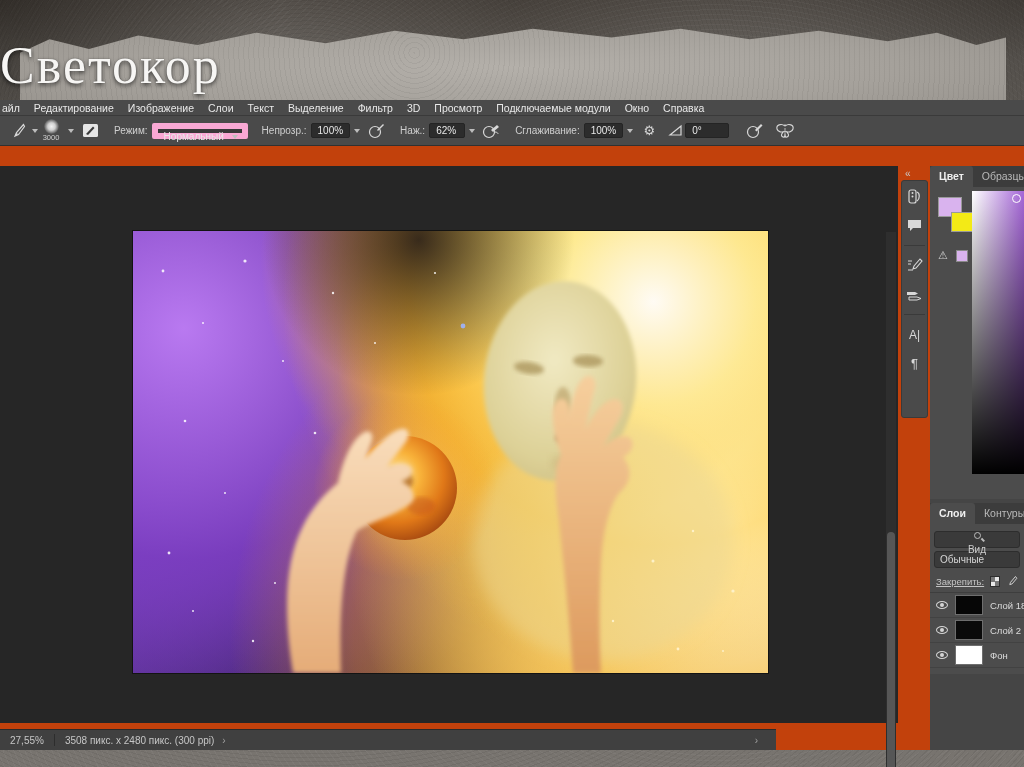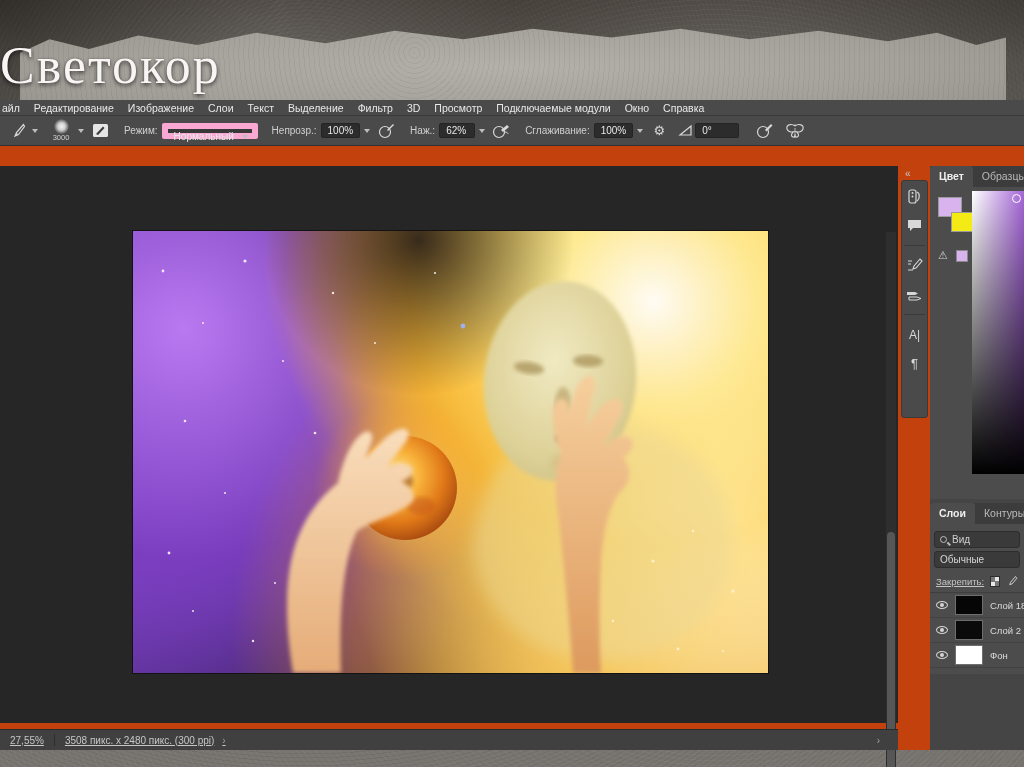--- a/index.html
+++ b/index.html
@@ -58,21 +58,21 @@
   }
   .dropdown {
     background:#383838; border:6px solid #f9a8d4; border-radius:2px; color:#e8e8e8;
     padding:1px 16px 1px 6px; height:16px; line-height:13px; position:relative; min-width:96px;
   }
   .chev { width:0; height:0; border-left:3px solid transparent; border-right:3px solid transparent;
     border-top:4px solid #bdbdbd; display:inline-block; margin-left:4px; }
   .dropdown .chev { position:absolute; right:4px; top:6px; }
   .ob-icon { width:20px; height:20px; display:flex; align-items:center; justify-content:center; margin-left:6px; }
   .ob-icon svg { display:block; }
-  .brush-preview { display:flex; flex-direction:column; align-items:center; margin-left:10px; width:26px; }
+  .brush-preview { display:flex; flex-direction:column; align-items:center; width:26px; }
   .brush-dot { width:15px; height:15px; border-radius:50%;
     background:radial-gradient(circle, #f0f0f0 0%, #cfcfcf 35%, rgba(120,120,120,.25) 70%, transparent 100%); }
   .brush-size { font-size:7.5px; color:#d0d0d0; margin-top:-1px; }
   .glyph-icon { font-size:13px; color:#d5d5d5; line-height:1; }
 
   .tabbar { position:absolute; left:0; top:47px; width:1024px; height:19px; background:#383838; }
   .doc-tab {
     position:absolute; left:0; top:0; height:19px; background:#4a4a4a;
     display:flex; align-items:center; padding:0 9px; gap:9px;
     font-size:10px; font-weight:bold; color:#e3e3e3; border-right:1px solid #2e2e2e;
@@ -97,22 +97,22 @@
       radial-gradient(circle at 28% 6%, rgba(38,24,88,.95), transparent 42%),
       radial-gradient(circle at 22% 96%, rgba(30,18,60,.9), transparent 45%),
       linear-gradient(100deg, #5c2f9e 0%, #3a1f68 26%, #241539 44%, #6b4a14 58%, #c88918 72%, #f6c838 85%, #ffe98c 100%);
   }
   .canvas-image svg { position:absolute; inset:0; }
 
   .v-scrollbar { position:absolute; right:2px; top:66px; width:10px; height:557px; background:#2e2e2e; }
   .v-scrollbar .thumb { position:absolute; left:1px; top:300px; width:8px; height:250px; background:#565656; border-radius:4px; }
 
   .statusbar {
-    position:absolute; left:0; top:629px; width:898px; height:21px; background:#404040;
-    border-top:1px solid #2a2a2a; display:flex; align-items:center; font-size:10px; color:#c6c6c6;text-decoration:underline;
+    position:absolute; left:0; top:629px; width:776px; height:21px; background:#404040;
+    border-top:1px solid #2a2a2a; display:flex; align-items:center; font-size:10px; color:#c6c6c6;
   }
   .statusbar .zoomv { padding:0 10px; min-width:48px; }
   .statusbar .sep { width:1px; height:12px; background:#2d2d2d; margin-right:10px; }
   .statusbar .chevr { margin-left:8px; color:#9f9f9f; }
   .statusbar .chev-end { position:absolute; right:18px; color:#9f9f9f; }
 
   
   .collapse-btn { position:absolute; left:905px; top:68px; font-size:10px; color:#c9c9c9; }
   .icon-strip {
     position:absolute; left:901px; top:80px; width:27px; height:238px;
@@ -135,21 +135,21 @@
   .warn-swatch { position:absolute; left:26px; top:63px; width:12px; height:12px; border:1px solid #8a8a8a; }
   .grad-square {
     position:absolute; left:42px; top:4px; width:52px; height:283px;
     background:linear-gradient(to bottom, rgba(0,0,0,0) 0%, #000 100%),
                linear-gradient(to right, #ffffff 0%, #a566d8 100%);
   }
   .grad-cursor { position:absolute; right:3px; top:3px; width:9px; height:9px; border:1.5px solid #fff; border-radius:50%; }
 
   .layers-body { position:relative; padding:4px 0 6px; }
   .search-row { margin:3px 4px; background:#3a3a3a; border:1px solid #2d2d2d; border-radius:3px;
-    height:17px; display:flex; align-items:center; padding:0 5px; gap:5px; font-size:10px; color:#cfcfcf; }
+    height:17px; display:flex; align-items:center; padding:0 5px; gap:5px; font-size:10px; color:#cfcfcf;flex-direction:column; }
   .lens { width:7px; height:7px; border:1.5px solid #bdbdbd; border-radius:50%; position:relative; flex:0 0 auto; }
   .lens::after { content:''; position:absolute; left:6px; top:6px; width:4px; height:1.5px; background:#bdbdbd; transform:rotate(45deg); }
   .filter-row { margin:2px 4px 4px; background:#3a3a3a; border:1px solid #2d2d2d; border-radius:3px;
     height:17px; display:flex; align-items:center; padding:0 5px; font-size:10px; color:#d6d6d6; }
   .lock-row { display:flex; align-items:center; gap:6px; padding:3px 6px 5px; font-size:9.5px; color:#c3c3c3;
     border-bottom:1px solid #3e3e3e;text-decoration:underline; }
   .checker { width:11px; height:11px;
     background:conic-gradient(#e8e8e8 0 25%, #777 0 50%, #e8e8e8 0 75%, #777 0); border:1px solid #2e2e2e; }
   .layer-row { display:flex; align-items:center; gap:7px; height:25px; padding:0 6px; border-bottom:1px solid #424242; }
   .eye { width:12px; height:8px; border:1px solid #d4d4d4; border-radius:50%; position:relative; flex:0 0 auto; }

